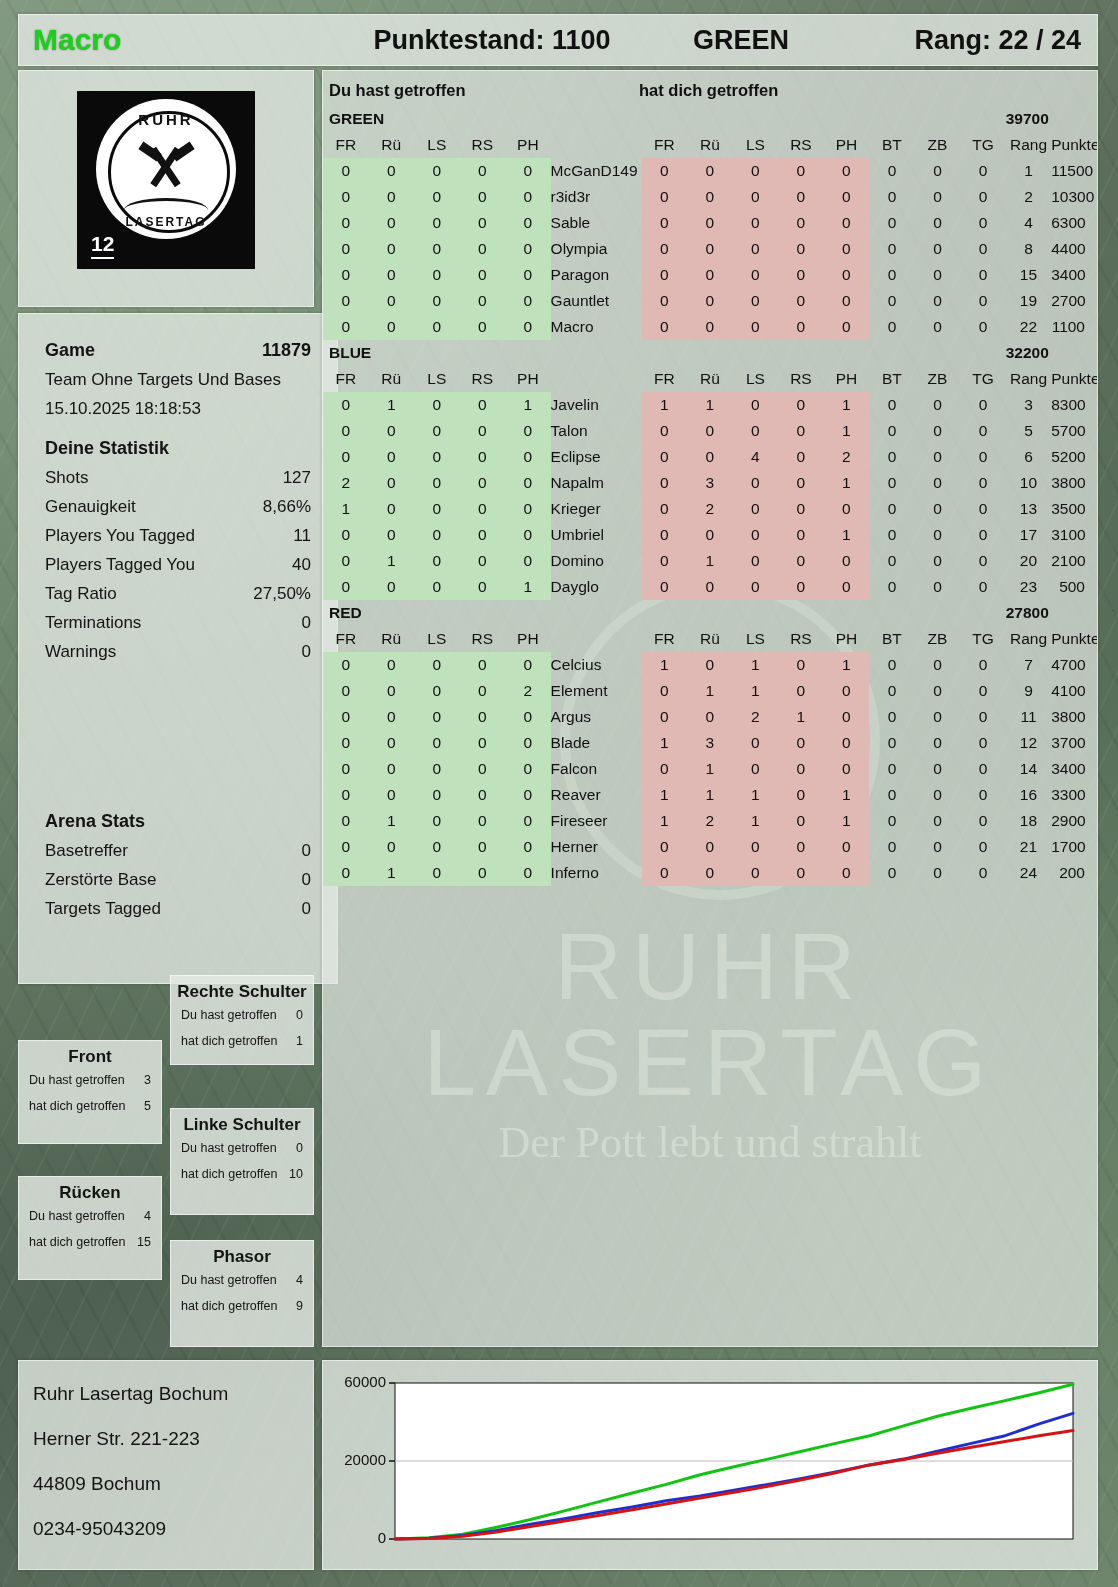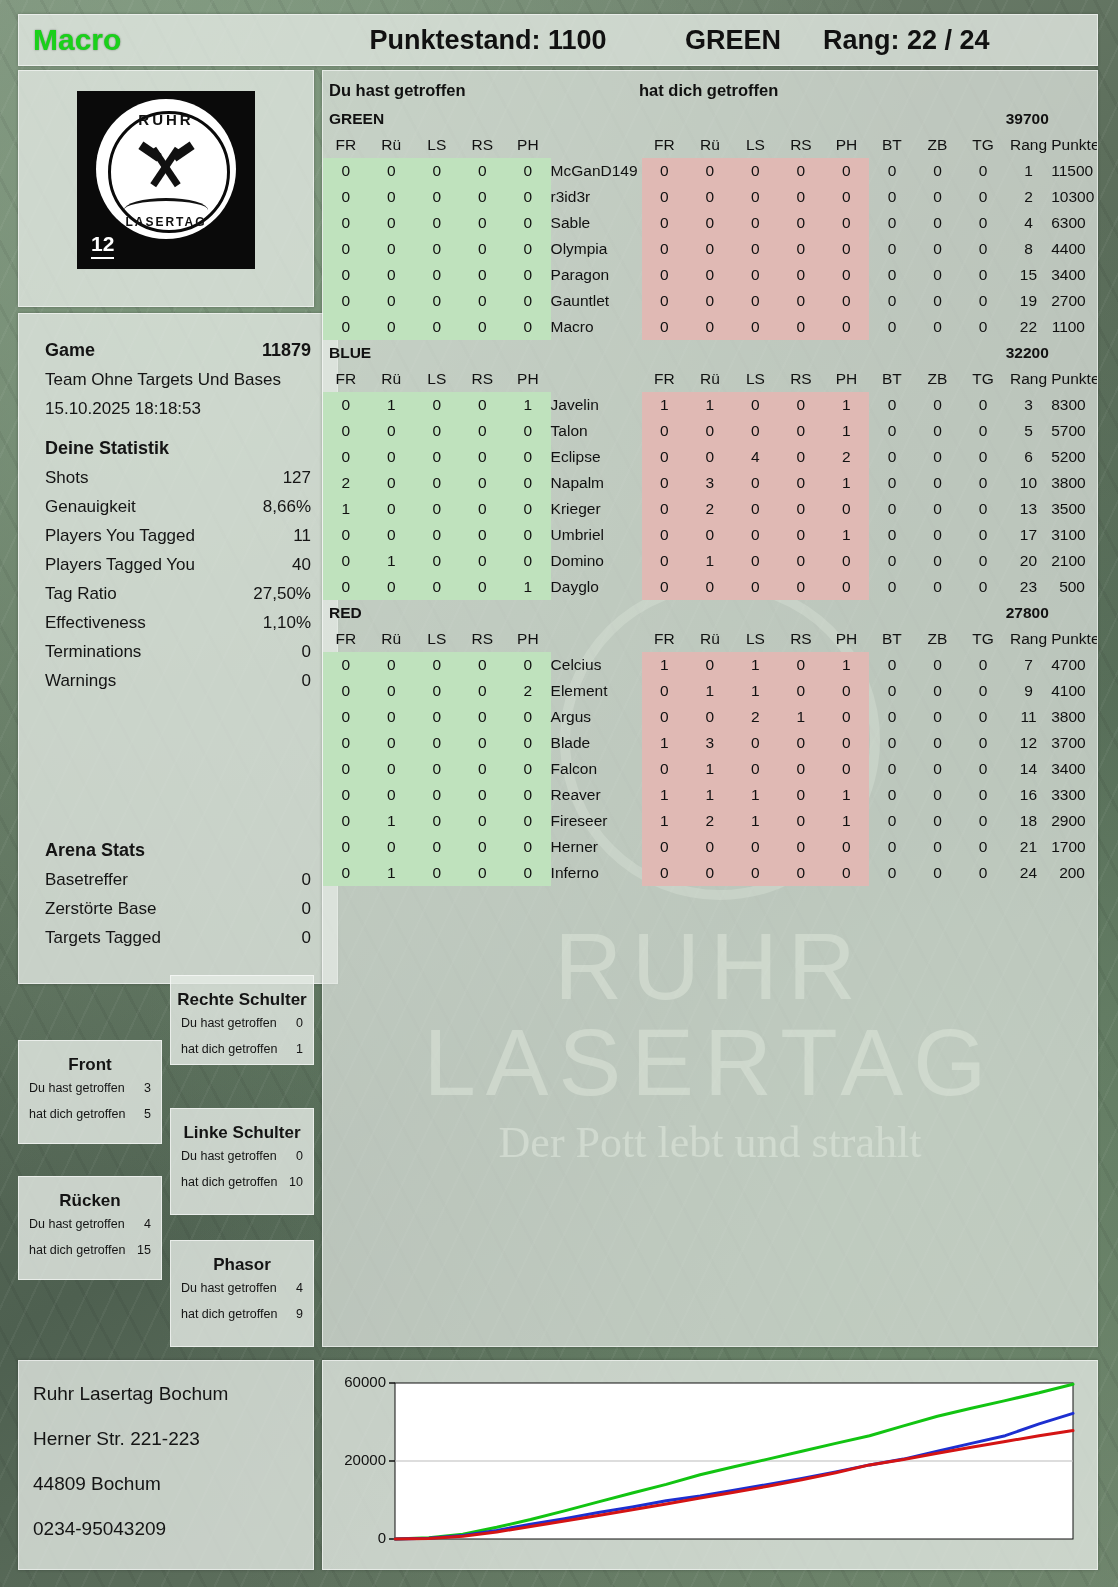--- a/index.html
+++ b/index.html
@@ -111,22 +111,22 @@
   }
   #header .hdr-team {
     width: 180px;
     text-align: center;
     font-size: 27px;
     font-weight: bold;
     color: #111;
   }
   #header .hdr-rank {
     width: 250px;
-    text-align: left;
-    padding-right: 24px;
+    text-align: right;
+    padding-right: 16px;
     font-size: 27px;
     font-weight: bold;
     color: #111;
   }
 
   
   #logo-panel {
     left: 18px; top: 70px; width: 294px; height: 235px;
     background: rgba(226,232,226,0.80);
   }
@@ -235,21 +235,21 @@
   .zone {
     position: absolute;
     background: rgba(228,234,228,0.82);
     border: 1px solid rgba(255,255,255,0.6);
   }
   .zone .zone-title {
     text-align: center;
     font-size: 17px;
     font-weight: bold;
     color: #141414;
-    padding-top: 14px;
+    padding-top: 6px;
   }
   .zone .zrow {
     display: flex;
     justify-content: space-between;
     padding: 0 10px;
     font-size: 12.5px;
     color: #141414;
     line-height: 26px;
   }
   #zone-rs    { left: 170px; top: 975px;  width: 142px; height: 88px; }
@@ -386,24 +386,20 @@
     </div>
     <div class="kv">
       <span>Players Tagged You</span>
       <span>40</span>
     </div>
     <div class="kv">
       <span>Tag Ratio</span>
       <span>27,50%</span>
     </div>
     <div class="kv">
-      <span>Effectiveness</span>
-      <span>1,10%</span>
-    </div>
-    <div class="kv">
       <span>Terminations</span>
       <span>0</span>
     </div>
     <div class="kv">
       <span>Warnings</span>
       <span>0</span>
     </div>
 
     <div style="height:140px"></div>
     <div class="section-title">Arena Stats</div>

